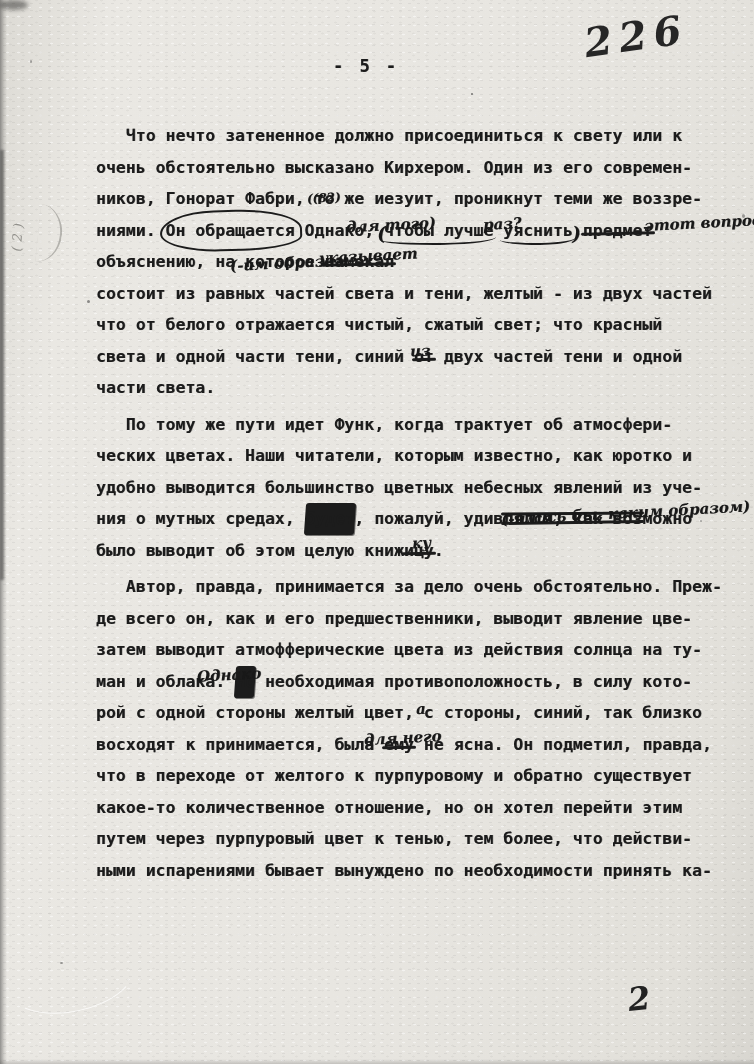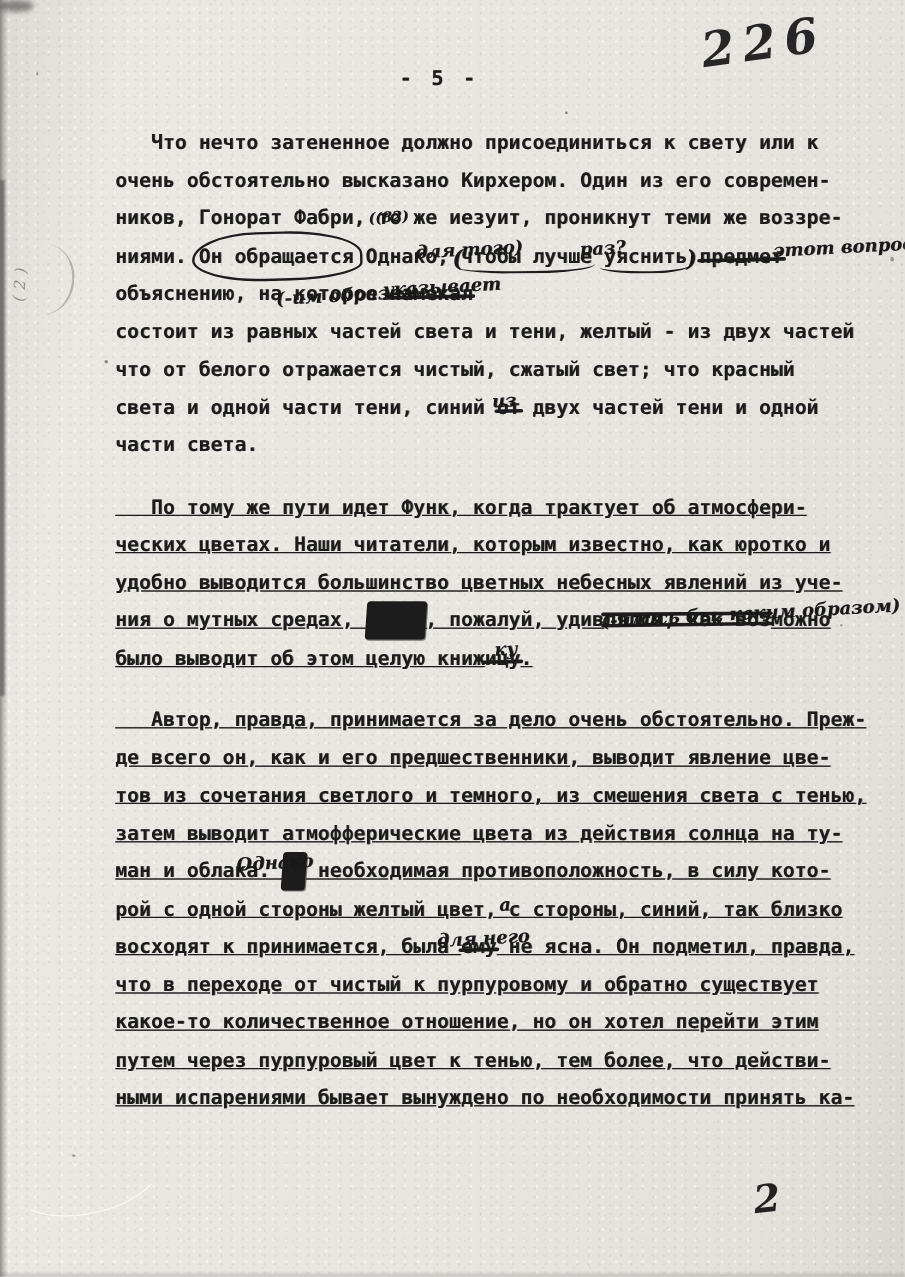--- a/index.html
+++ b/index.html
@@ -12,22 +12,22 @@
       radial-gradient(rgba(0,0,0,0.04) 1px, transparent 1.3px),
       radial-gradient(rgba(255,255,255,0.5) 1px, transparent 1.3px),
       linear-gradient(100deg,#dcdad4 0%,#eae8e3 12%,#e8e6e1 55%,#e2e0da 90%,#d8d6d0 100%);
     background-size:9px 7px,13px 11px,11px 9px,100% 100%;
     background-position:0 0,4px 6px,2px 3px,0 0;
     font-family:"DejaVu Sans Mono",monospace;
   }
   .typed{font-family:"DejaVu Sans Mono",monospace;font-weight:bold;color:#1b1b1b;
          text-shadow:0.5px 0 0 rgba(28,28,28,0.5);}
   
-  #text-block{position:absolute;left:96px;top:103px;width:650px;font-size:16.5px;z-index:2;}
-  .para + .para{margin-top:20px;text-decoration:underline;}
+  #text-block{position:absolute;left:96px;top:120px;width:650px;font-size:16.5px;z-index:2;}
+  .para + .para{margin-top:5px;}
   .line{height:31.5px;line-height:31.5px;white-space:pre;}
   .seg-strike,.seg-strike2,.seg-circle,.seg-uline,.seg-black{position:relative;display:inline-block;}
   .seg-strike::after{content:"";position:absolute;left:-2px;right:-2px;top:54%;height:2.8px;
       background:#1c1c1c;transform:rotate(-1.2deg);border-radius:2px;}
   .seg-strike2::after{content:"";position:absolute;left:-2px;right:-2px;top:58%;height:2.8px;
       background:#1c1c1c;transform:rotate(-0.8deg);border-radius:2px;}
   .seg-strike2::before{content:"";position:absolute;left:-2px;right:-2px;top:28%;height:2.6px;
       background:#1c1c1c;transform:rotate(-0.4deg);border-radius:2px;}
   .seg-black{background:#1c1c1c;color:transparent;border-radius:3px;transform:skewX(-4deg);
       box-shadow:1px 1px 0 rgba(25,25,25,0.55);}
@@ -116,23 +116,22 @@
     <div class="para">
       <div class="line"><span class="seg-t">   По тому же пути идет Функ, когда трактует об атмосфери-</span></div>
       <div class="line"><span class="seg-t">ческих цветах. Наши читатели, которым известно, как юротко и</span></div>
       <div class="line"><span class="seg-t">удобно выводится большинство цветных небесных явлений из уче-</span></div>
       <div class="line"><span class="seg-t">ния о мутных средах, </span><span class="seg-black">будет</span><span class="seg-t">, пожалуй, удив</span><span class="anchor"><span class="hw hw-above" style="left: -2px; top: -26px;">(-ились бы, каким образом)</span></span><span class="seg-strike2">лялся, как воз</span><span class="seg-t">можно</span></div>
       <div class="line"><span class="seg-t">было выводит об этом целую книж</span><span class="seg-strike">ицу</span><span class="anchor"><span class="hw hw-above" style="left: -22px; top: -28px;">ку</span></span><span class="seg-t">.</span></div>
     </div>
     <div class="para">
       <div class="line"><span class="seg-t">   Автор, правда, принимается за дело очень обстоятельно. Преж-</span></div>
       <div class="line"><span class="seg-t">де всего он, как и его предшественники, выводит явление цве-</span></div>
-      <div class="line"><span class="seg-t">тов из сочетания светлого и темного, из смешения света с тенью,</span></div>
       <div class="line"><span class="seg-t">затем выводит атмофферические цвета из действия солнца на ту-</span></div>
       <div class="line"><span class="seg-t">ман и облака. </span><span class="seg-black">Но</span><span class="anchor"><span class="hw hw-above" style="left: -58px; top: -27px;">Однако</span></span><span class="seg-t"> необходимая противоположность, в силу кото-</span></div>
       <div class="line"><span class="seg-t">рой с одной стороны желтый цвет, </span><span class="anchor"><span class="hw hw-above" style="left: -8px; top: -24px;">а</span></span><span class="seg-t">с стороны, синий, так близко</span></div>
       <div class="line"><span class="seg-t">восходят к принимается, была </span><span class="seg-strike">ему</span><span class="anchor"><span class="hw hw-above" style="left: -50px; top: -27px;">для него</span></span><span class="seg-t"> не ясна. Он подметил, правда,</span></div>
-      <div class="line"><span class="seg-t">что в переходе от чистый к пурпуровому и обратно существует</span></div>
+      <div class="line"><span class="seg-t">что в переходе от желтого к пурпуровому и обратно существует</span></div>
       <div class="line"><span class="seg-t">какое-то количественное отношение, но он хотел перейти этим</span></div>
       <div class="line"><span class="seg-t">путем через пурпуровый цвет к тенью, тем более, что действи-</span></div>
       <div class="line"><span class="seg-t">ными испарениями бывает вынуждено по необходимости принять ка-</span></div>
     </div>
   </div>
 
 </body></html>

